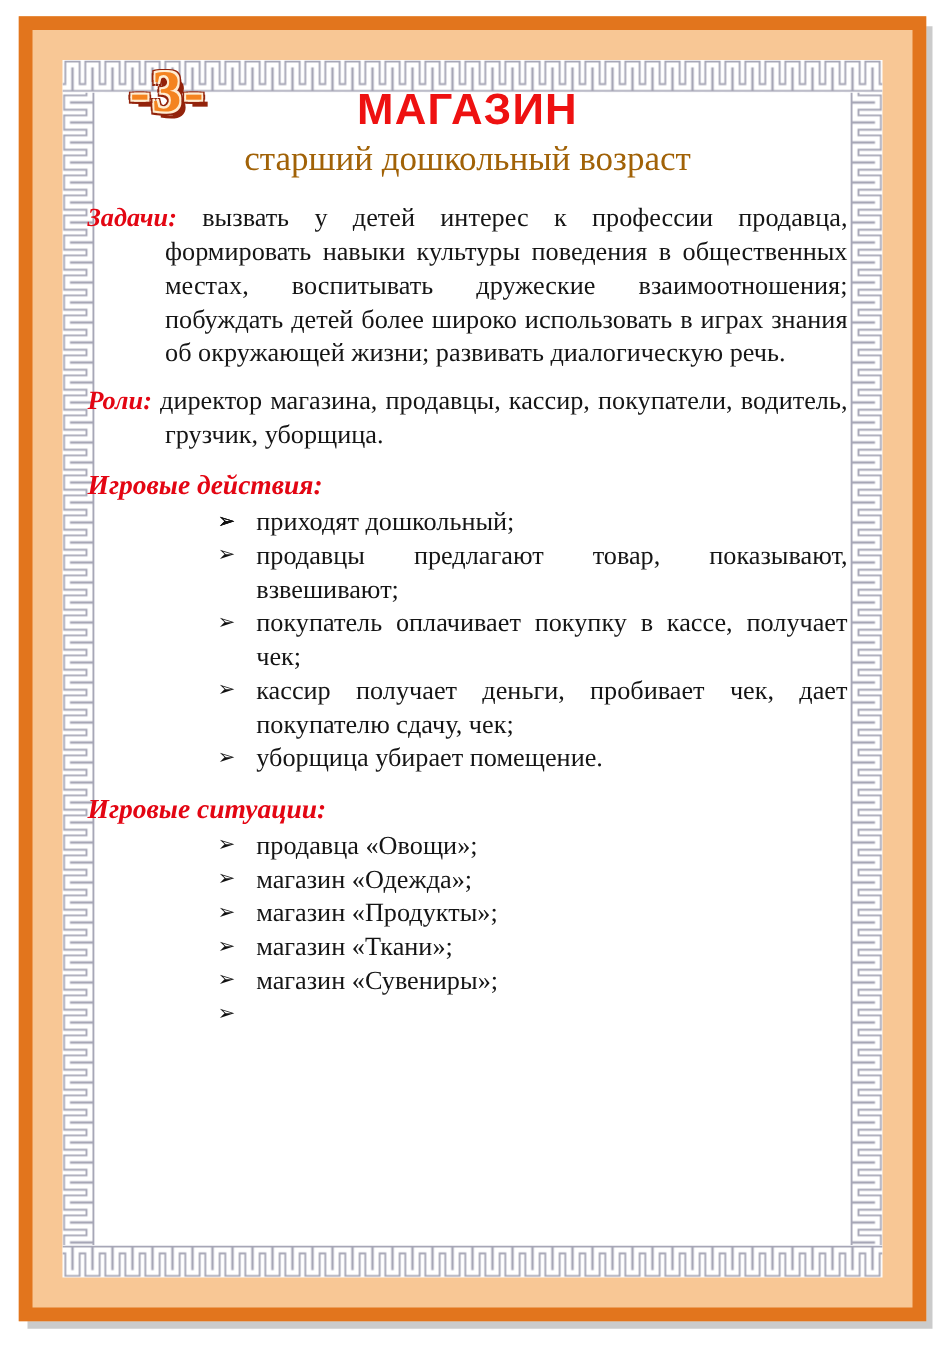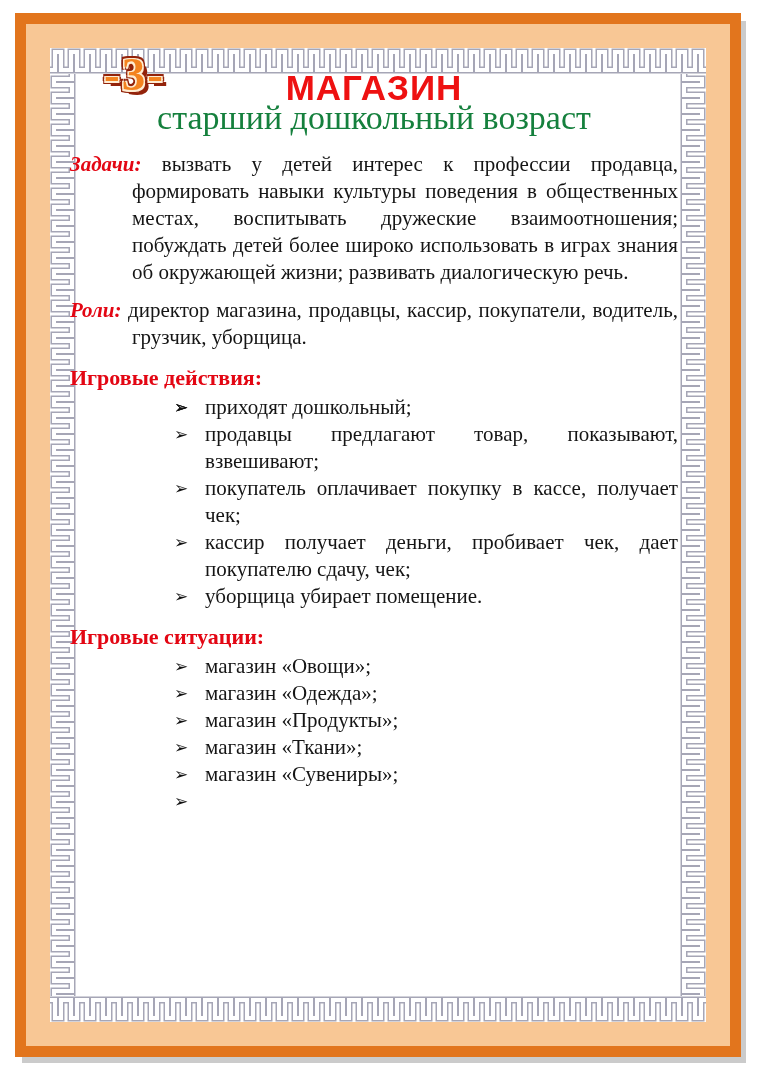--- a/index.html
+++ b/index.html
@@ -59,43 +59,44 @@
   .title {
     font-family: "Liberation Sans", sans-serif;
     font-weight: bold;
     font-size: 35px;
     line-height: 30px;
     letter-spacing: 1px;
     color: #ee1111;
   }
   .subtitle {
     font-weight: normal;
-    font-size: 34px;
+    font-size: 28px;
     line-height: 30px;
-    margin-top: 0;
-    color: #15803d;
+    margin-top: 10px;
+    color: #a16207;
   }
   p.hang {
     margin-top: 18px;
     padding-left: 62px;
     text-indent: -62px;
     text-align: justify;
   }
   p.hang.roles { margin-top: 11px; }
   .red-label {
     color: #e30613;
     font-weight: bold;
     font-style: italic;
   }
   h3.section-heading {
     margin-top: 13px;
     font-size: 22px;
     line-height: 28px;
     color: #e30613;
     font-weight: bold;
+    font-style: italic;
   }
   ul.list { list-style: none; margin-top: 2px; }
   ul.list li {
     position: relative;
     padding-left: 135px;
     text-align: justify;
   }
   ul.list li .marker {
     position: absolute;
     left: 104px; top: 0;
@@ -171,21 +172,21 @@
           <li><span class="marker">➢</span></li>
           <li><span class="marker">➢</span><span>приходят дошкольный;</span></li>
           <li><span class="marker">➢</span><span>продавцы предлагают товар, показывают, взвешивают;</span></li>
           <li><span class="marker">➢</span><span>покупатель оплачивает покупку в кассе, получает чек;</span></li>
           <li><span class="marker">➢</span><span>кассир получает деньги, пробивает чек, дает покупателю сдачу, чек;</span></li>
           <li><span class="marker">➢</span><span>уборщица убирает помещение.</span></li>
         </ul>
 
         <h3 class="section-heading">Игровые ситуации:</h3>
         <ul class="list situations">
-          <li><span class="marker">➢</span><span>магазин «Овощи»;</span></li>
+          <li><span class="marker">➢</span><span>продавца «Овощи»;</span></li>
           <li><span class="marker">➢</span><span>магазин «Одежда»;</span></li>
           <li><span class="marker">➢</span><span>магазин «Продукты»;</span></li>
           <li><span class="marker">➢</span><span>магазин «Ткани»;</span></li>
           <li><span class="marker">➢</span><span>магазин «Сувениры»;</span></li>
           <li><span class="marker">➢</span></li>
         </ul>
 
       </div>
     </div>
   </div>

